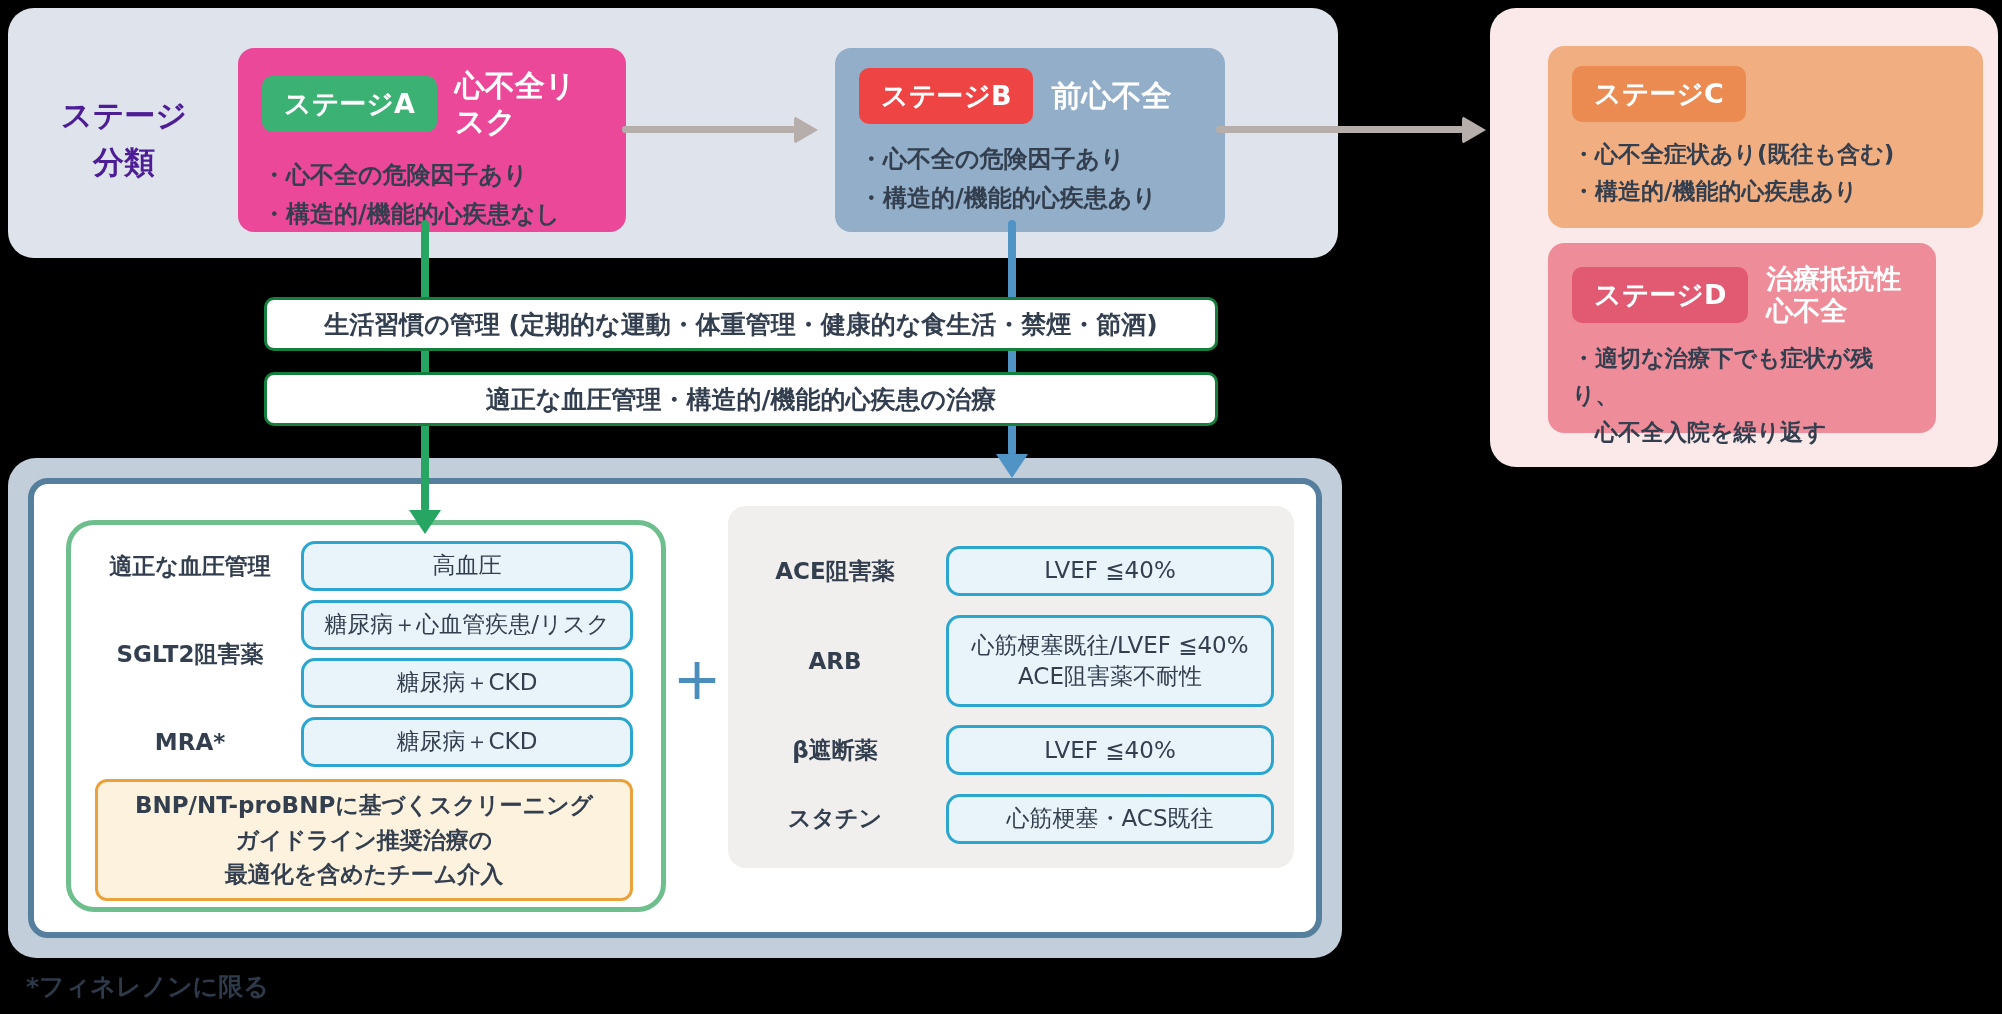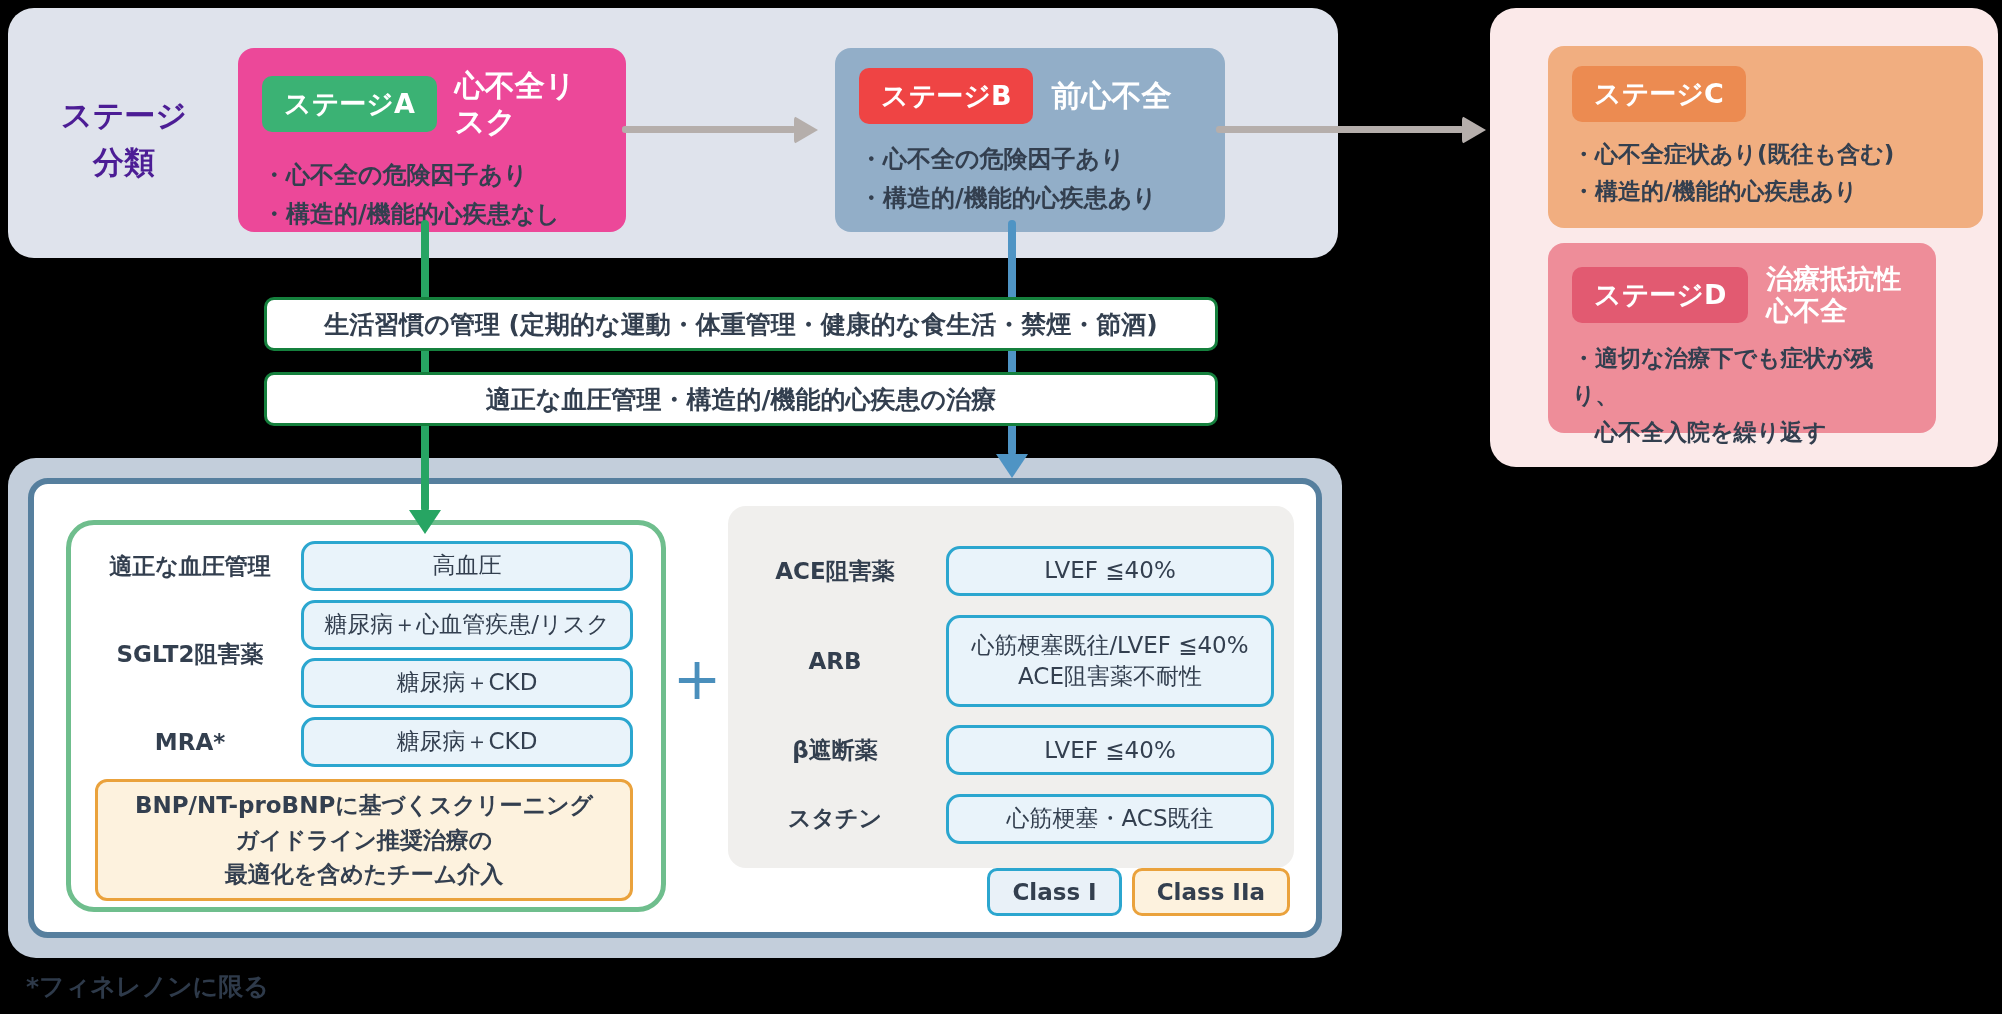--- a/index.html
+++ b/index.html
@@ -176,23 +176,19 @@
         <div class="t-row">
           <div class="t-label">β遮断薬</div>
           <div class="t-pill">LVEF ≦40%</div>
         </div>
         <div class="t-row">
           <div class="t-label">スタチン</div>
           <div class="t-pill">心筋梗塞・ACS既往</div>
         </div>
       </div>
 
-      <div class="class-badges">
-        <div class="cls-badge cls-1">Class I</div>
-        <div class="cls-badge cls-2a">Class IIa</div>
-      </div>
 
     </div>
   </div>
 
   <div class="footnote">*フィネレノンに限る</div>
 
 </div>
 
 </body></html>

